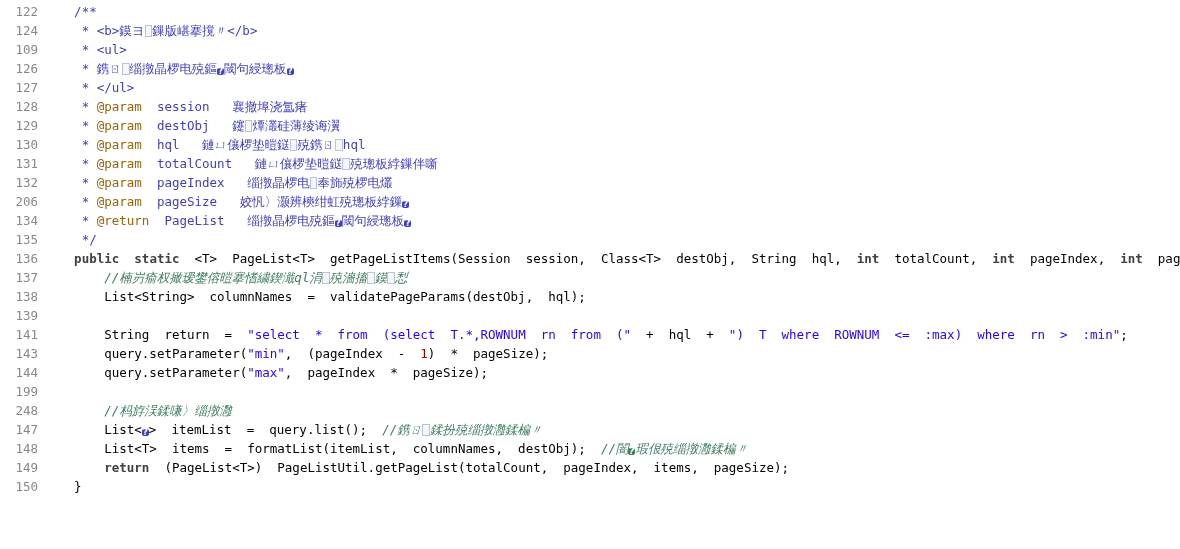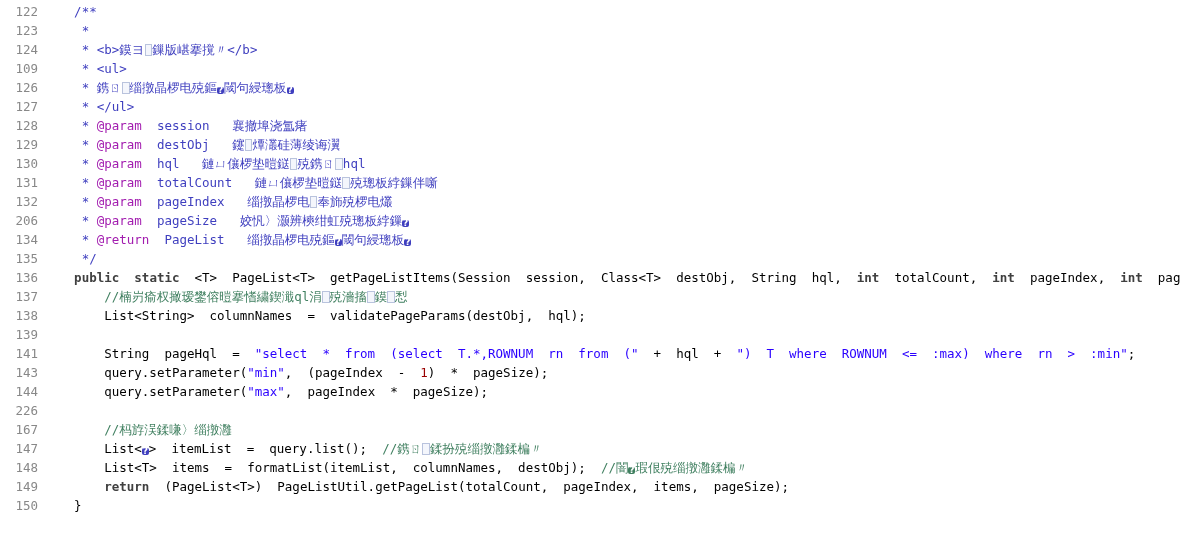--- a/index.html
+++ b/index.html
@@ -57,22 +57,22 @@
     white-space: pre;
     font-family: "DejaVu Sans Mono", "Liberation Mono", monospace;
     font-size: 12.5px;
     color: #000000;
     overflow: hidden;
   }
 
   
   .t-plain    { color: #000000; }
   .t-doc      { color: #3F3FBF; }          
-  .t-doctag   { color: #a21caf; }          
-  .t-comment  { color: #3F7F5F; }          
+  .t-doctag   { color: #a16207; }          
+  .t-comment  { color: #3F7F5F; font-style: italic; }          
   .t-keyword  { color: #404040; font-weight: bold; }
   .t-string   { color: #2A00FF; }
   .t-number   { color: #990000; }
 
   
   .repl {
     display: inline-block;
     width: 0.62em;
     height: 0.92em;
     vertical-align: -0.12em;
@@ -95,40 +95,39 @@
     font-weight: bold;
   }
   .repl-q.green { background: #3F7F5F; }
 </style>
 </head>
 <body>
 
 <div id="editor">
   <div class="code-area" id="code-area">
       <div class="line"><div class="gutter">122</div><div class="content"><span class="t-doc">    /**</span></div></div>
-      <div class="line"><div class="gutter">123</div><div class="content"><span class="t-doc">     *</span></div></div>
       <div class="line"><div class="gutter">124</div><div class="content"><span class="t-doc">     * &lt;b&gt;鏌ヨ<span class="repl"></span>鏁版嵁搴撹〃&lt;/b&gt;</span></div></div>
       <div class="line"><div class="gutter">109</div><div class="content"><span class="t-doc">     * &lt;ul&gt;</span></div></div>
       <div class="line"><div class="gutter">126</div><div class="content"><span class="t-doc">     * 鎸ㄖ<span class="repl"></span>缁撴晶椤电殑鏂<span class="repl-q">?</span>閾句綅璁板<span class="repl-q">?</span></span></div></div>
       <div class="line"><div class="gutter">127</div><div class="content"><span class="t-doc">     * &lt;/ul&gt;</span></div></div>
       <div class="line"><div class="gutter">128</div><div class="content"><span class="t-doc">     * </span><span class="t-doctag">@param</span><span class="t-doc">  session   襄撤埠浇氲瘏</span></div></div>
       <div class="line"><div class="gutter">129</div><div class="content"><span class="t-doc">     * </span><span class="t-doctag">@param</span><span class="t-doc">  destObj   鑳<span class="repl"></span>燂灇硅薄绫诲瀷</span></div></div>
       <div class="line"><div class="gutter">130</div><div class="content"><span class="t-doc">     * </span><span class="t-doctag">@param</span><span class="t-doc">  hql   鏈ㄩ儴椤垫暟鎹<span class="repl"></span>殑鎸ㄖ<span class="repl"></span>hql</span></div></div>
       <div class="line"><div class="gutter">131</div><div class="content"><span class="t-doc">     * </span><span class="t-doctag">@param</span><span class="t-doc">  totalCount   鏈ㄩ儴椤垫暟鎹<span class="repl"></span>殑璁板綍鏁伴噺</span></div></div>
       <div class="line"><div class="gutter">132</div><div class="content"><span class="t-doc">     * </span><span class="t-doctag">@param</span><span class="t-doc">  pageIndex   缁撴晶椤电<span class="repl"></span>奉斾殑椤电爜</span></div></div>
       <div class="line"><div class="gutter">206</div><div class="content"><span class="t-doc">     * </span><span class="t-doctag">@param</span><span class="t-doc">  pageSize   姣忛〉灏辨樉绀虹殑璁板綍鏁<span class="repl-q">?</span></span></div></div>
       <div class="line"><div class="gutter">134</div><div class="content"><span class="t-doc">     * </span><span class="t-doctag">@return</span><span class="t-doc">  PageList   缁撴晶椤电殑鏂<span class="repl-q">?</span>閾句綅璁板<span class="repl-q">?</span></span></div></div>
       <div class="line"><div class="gutter">135</div><div class="content"><span class="t-doc">     */</span></div></div>
       <div class="line"><div class="gutter">136</div><div class="content"><span class="t-plain">    </span><span class="t-keyword">public</span><span class="t-plain">  </span><span class="t-keyword">static</span><span class="t-plain">  &lt;T&gt;  PageList&lt;T&gt;  getPageListItems(Session  session,  Class&lt;T&gt;  destObj,  String  hql,  </span><span class="t-keyword">int</span><span class="t-plain">  totalCount,  </span><span class="t-keyword">int</span><span class="t-plain">  pageIndex,  </span><span class="t-keyword">int</span><span class="t-plain">  pageSize)  {</span></div></div>
       <div class="line"><div class="gutter">137</div><div class="content"><span class="t-plain">        </span><span class="t-comment">//楠岃瘉权撖瑷鐢傛暟搴愭繍鍥濈ql涓<span class="repl"></span>殑濇搐<span class="repl"></span>鏌<span class="repl"></span>悡</span></div></div>
       <div class="line"><div class="gutter">138</div><div class="content"><span class="t-plain">        List&lt;String&gt;  columnNames  =  validatePageParams(destObj,  hql);</span></div></div>
       <div class="line"><div class="gutter">139</div><div class="content">&nbsp;</div></div>
-      <div class="line"><div class="gutter">141</div><div class="content"><span class="t-plain">        String  pageHql  =  </span><span class="t-string">"select  *  from  (select  T.*,ROWNUM  rn  from  ("</span><span class="t-plain">  +  hql  +  </span><span class="t-string">")  T  where  ROWNUM  &lt;=  :max)  where  rn  &gt;  :min"</span><span class="t-plain">;</span></div></div>
+      <div class="line"><div class="gutter">141</div><div class="content"><span class="t-plain">        String  return  =  </span><span class="t-string">"select  *  from  (select  T.*,ROWNUM  rn  from  ("</span><span class="t-plain">  +  hql  +  </span><span class="t-string">")  T  where  ROWNUM  &lt;=  :max)  where  rn  &gt;  :min"</span><span class="t-plain">;</span></div></div>
       <div class="line"><div class="gutter">143</div><div class="content"><span class="t-plain">        query.setParameter(</span><span class="t-string">"min"</span><span class="t-plain">,  (pageIndex  -  </span><span class="t-number">1</span><span class="t-plain">)  *  pageSize);</span></div></div>
       <div class="line"><div class="gutter">144</div><div class="content"><span class="t-plain">        query.setParameter(</span><span class="t-string">"max"</span><span class="t-plain">,  pageIndex  *  pageSize);</span></div></div>
-      <div class="line"><div class="gutter">226</div><div class="content">&nbsp;</div></div>
-      <div class="line"><div class="gutter">167</div><div class="content"><span class="t-plain">        </span><span class="t-comment">//杩斿洖鍒嗛〉缁撴灉</span></div></div>
+      <div class="line"><div class="gutter">199</div><div class="content">&nbsp;</div></div>
+      <div class="line"><div class="gutter">248</div><div class="content"><span class="t-plain">        </span><span class="t-comment">//杩斿洖鍒嗛〉缁撴灉</span></div></div>
       <div class="line"><div class="gutter">147</div><div class="content"><span class="t-plain">        List&lt;<span class="repl-q">?</span>&gt;  itemList  =  query.list();  </span><span class="t-comment">//鎸ㄖ<span class="repl"></span>鍒扮殑缁撴灉鍒楄〃</span></div></div>
       <div class="line"><div class="gutter">148</div><div class="content"><span class="t-plain">        List&lt;T&gt;  items  =  formatList(itemList,  columnNames,  destObj);  </span><span class="t-comment">//闇<span class="repl-q green">?</span>瑕佷殑缁撴灉鍒楄〃</span></div></div>
       <div class="line"><div class="gutter">149</div><div class="content"><span class="t-plain">        </span><span class="t-keyword">return</span><span class="t-plain">  (PageList&lt;T&gt;)  PageListUtil.getPageList(totalCount,  pageIndex,  items,  pageSize);</span></div></div>
       <div class="line"><div class="gutter">150</div><div class="content"><span class="t-plain">    }</span></div></div>
     </div>
 </div>
 
 </body></html>

